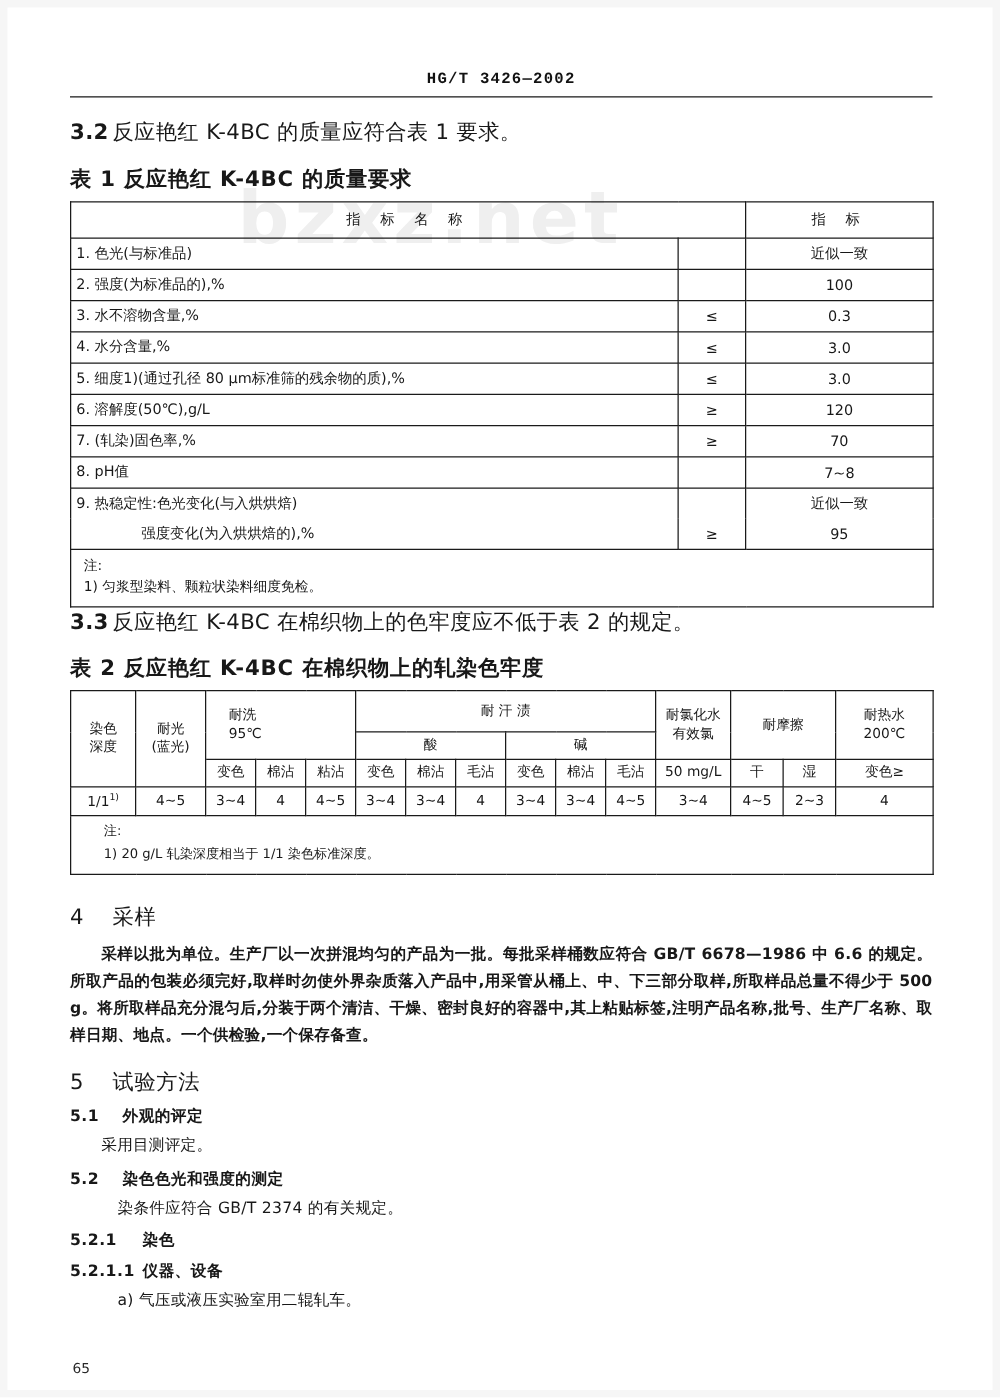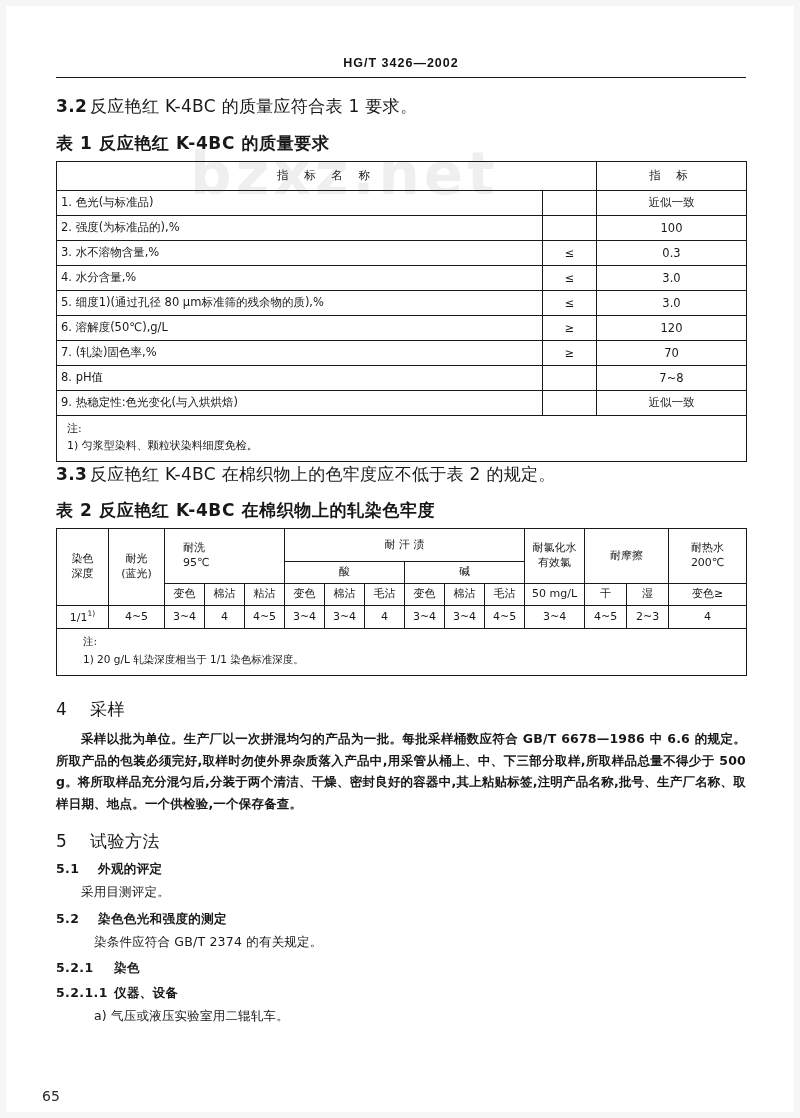--- a/index.html
+++ b/index.html
@@ -28,21 +28,21 @@
     position:absolute;
     left:56px;top:56px;
     width:690px;
   }
   
   .doc-header{
     text-align:center;
     font-size:12.5px;
     font-weight:bold;
     letter-spacing:1px;
-    font-family:Liberation Sans, sans-serif;
+    font-family:Liberation Mono, monospace;
     color:#141414;
     padding-bottom:4px;
   }
   .header-rule{
     border-bottom:1.6px solid #1a1a1a;
     margin:3px 0 16px 0;
     width:100%;
   }
   
   .clause{
@@ -123,22 +123,22 @@
   .t2 .grp{height:26px;}
   .t2 .note{
     text-align:left;
     padding:4px 4px 6px 26px;
     line-height:1.7;
     font-size:10.5px;
   }
   .sup{font-size:7.5px;vertical-align:super;}
   .pagenum{
     position:absolute;
-    left:42px;top:1088px;
-    font-size:14px;
+    left:58px;top:1088px;
+    font-size:11px;
     color:#2a2a2a;
   }
   
   .watermark{
     position:absolute;
     left:190px;top:140px;
     font-size:58px;
     font-weight:bold;
     color:rgba(150,150,150,0.16);
     letter-spacing:4px;
@@ -212,20 +212,25 @@
         </tr>
         <tr>
           <td class="item">8. pH值</td>
           <td class="sym"></td>
           <td class="val">7~8</td>
         </tr>
         <tr>
           <td class="item" style="border-bottom:none">9. 热稳定性:色光变化(与入烘烘焙)</td>
           <td class="sym" style="border-bottom:none"></td>
           <td class="val" style="border-bottom:none">近似一致</td>
+        </tr>
+        <tr>
+          <td class="item indent-sub" style="border-top:none">强度变化(为入烘烘焙的),%</td>
+          <td class="sym" style="border-top:none">≥</td>
+          <td class="val" style="border-top:none">95</td>
         </tr>
         <tr>
           <td class="note" colspan="3">
             <div>注:</div>
             <div>1) 匀浆型染料、颗粒状染料细度免检。</div>
           </td>
         </tr>
       </tbody>
     </table>
 

